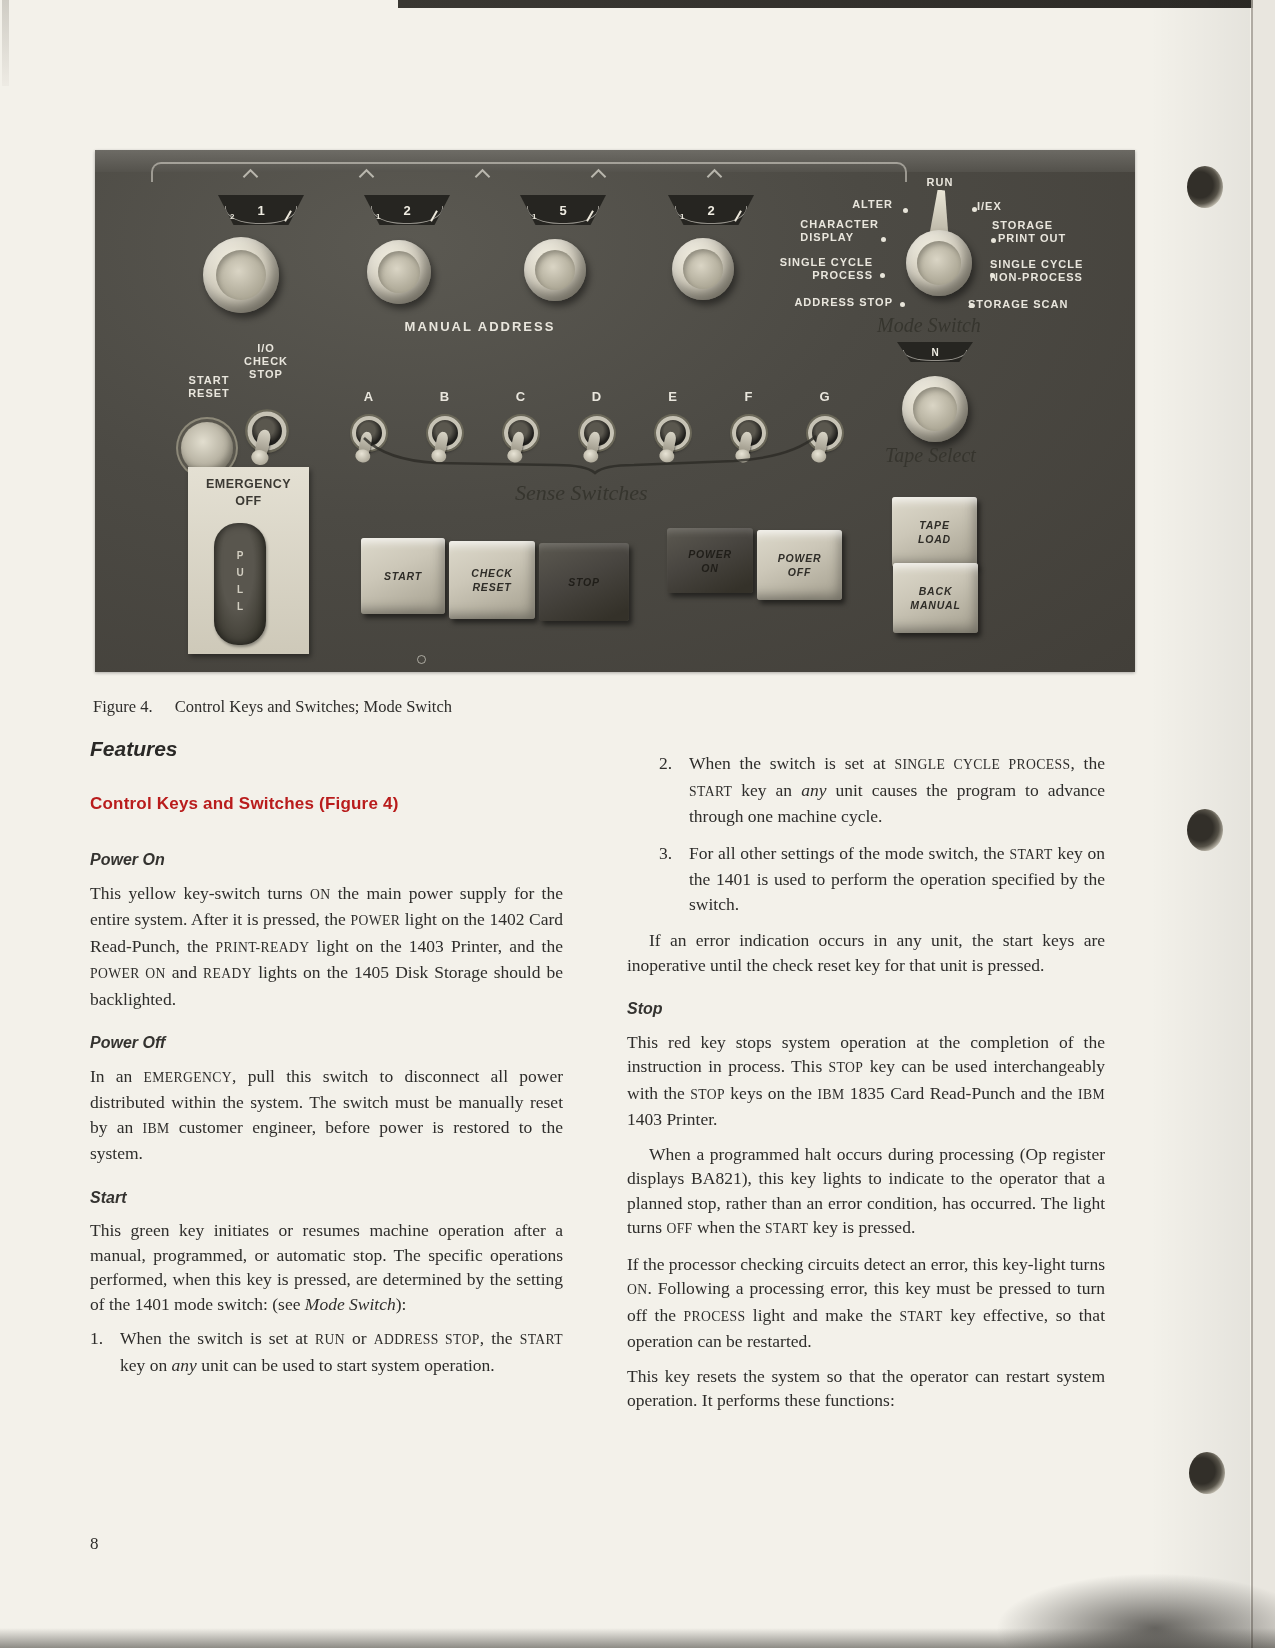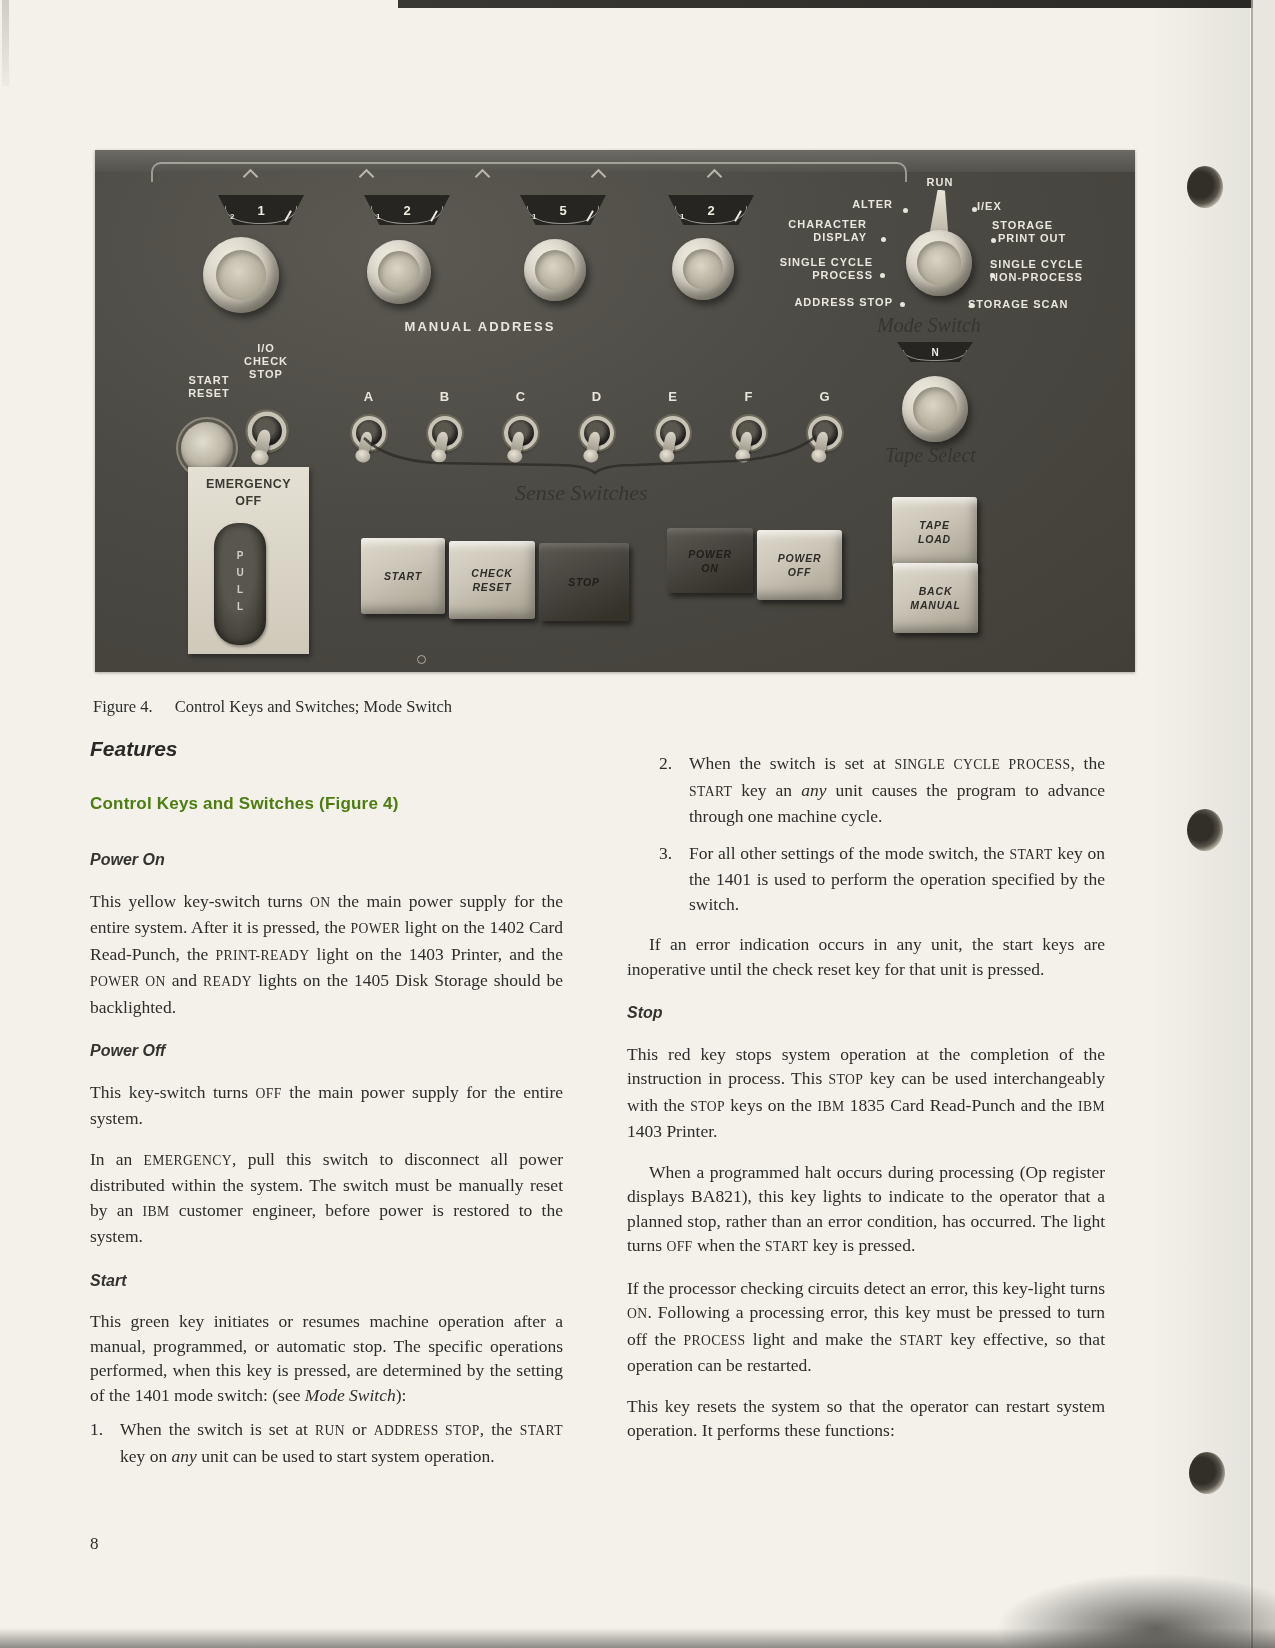--- a/index.html
+++ b/index.html
@@ -111,26 +111,26 @@
   .key.dark .kl { color:#201e19; }
   .tiny-ring { position:absolute; left:322px; top:505px; width:7px; height:7px; border-radius:50%;
         border:1.5px solid rgba(222,219,209,.65); }
 
   
   .caption { position:absolute; left:93px; top:697px; font-size:16.5px; }
   .caption .cap-label { margin-right:18px; }
   .col { position:absolute; text-align:justify; font-size:17.5px; line-height:24.5px; }
   .col-left  { left:90px;  top:737px; width:473px; }
   .col-right { left:627px; top:747px; width:478px; }
-  .col p { margin:16px 0 10px; }
+  .col p { margin:8px 0 10px; }
   .col p.indent { text-indent:22px; }
   .h1 { font-family:"Liberation Sans",sans-serif; font-weight:700; font-style:italic;
         font-size:21px; margin:0 0 30px; color:#2a2927; text-align:left; }
   .h2 { font-family:"Liberation Sans",sans-serif; font-weight:700; font-size:17px;
-        margin:0 0 32px; color:#4d7c0f; letter-spacing:.2px; text-align:left; }
+        margin:0 0 32px; color:#b91c1c; letter-spacing:.2px; text-align:left; }
   .subhead { font-family:"Liberation Sans",sans-serif; font-style:italic; font-weight:700;
         font-size:16px; margin:20px 0 8px; color:#343330; text-align:left; }
   .sc { font-size:.78em; letter-spacing:.4px; }
   .itl { font-style:italic; }
   .li { position:relative; padding-left:30px; margin:4px 0 12px; }
   .linum { position:absolute; left:0; top:0; }
   .col-right .li { margin-left:32px; }
   .page-num { position:absolute; left:90px; top:1534px; font-size:17px; }
 </style>
 </head>
@@ -180,21 +180,21 @@
     </div>
     <div class="knob" style="left:108px; top:87px; width:76px; height:76px;"></div>
     <div class="knob" style="left:272px; top:90px; width:64px; height:64px;"></div>
     <div class="knob" style="left:429px; top:89px; width:62px; height:62px;"></div>
     <div class="knob" style="left:577px; top:88px; width:62px; height:62px;"></div>
     <div class="plabel" style="left:270px; top:170px; width:230px; text-align:center; font-size:13px; letter-spacing:2px;">MANUAL ADDRESS</div>
 
     <div class="plabel" style="left:820px; top:26px; width:50px; text-align:center;">RUN</div>
     <div class="plabel" style="right:242px; top:48px; text-align:right;">ALTER</div>
     <div class="plabel" style="left:882px; top:50px;">I/EX</div>
-    <div class="plabel" style="right:268px; top:68px; text-align:right;">
+    <div class="plabel" style="right:256px; top:68px; ">
       <div>CHARACTER</div>
       <div>DISPLAY</div>
     </div>
     <div class="plabel" style="left:897px; top:69px;">
       <div>STORAGE</div>
       <div style="padding-left:6px;">PRINT OUT</div>
     </div>
     <div class="plabel" style="right:262px; top:106px; text-align:right;">
       <div>SINGLE CYCLE</div>
       <div>PROCESS</div>
@@ -335,21 +335,20 @@
     <span class="cap-label">Figure 4.</span>
     <span>Control Keys and Switches; Mode Switch</span>
   </div>
 
   <div id="col-left" class="col col-left">
       <div class="h1">Features</div>
       <div class="h2">Control Keys and Switches (Figure 4)</div>
       <div class="subhead">Power On</div>
       <p><span>This yellow key-switch turns </span><span class="sc">ON</span><span> the main power supply for the entire system. After it is pressed, the </span><span class="sc">POWER</span><span> light on the 1402 Card Read-Punch, the </span><span class="sc">PRINT-READY</span><span> light on the 1403 Printer, and the </span><span class="sc">POWER ON</span><span> and </span><span class="sc">READY</span><span> lights on the 1405 Disk Storage should be backlighted.</span></p>
       <div class="subhead">Power Off</div>
-      <p><span>This key-switch turns </span><span class="sc">OFF</span><span> the main power supply for the entire system.</span></p>
       <p><span>In an </span><span class="sc">EMERGENCY</span><span>, pull this switch to disconnect all power distributed within the system. The switch must be manually reset by an </span><span class="sc">IBM</span><span> customer engineer, before power is restored to the system.</span></p>
       <div class="subhead">Start</div>
       <p><span>This green key initiates or resumes machine operation after a manual, programmed, or automatic stop. The specific operations performed, when this key is pressed, are determined by the setting of the 1401 mode switch: (see </span><span class="itl">Mode Switch</span><span>):</span></p>
       <div class="li"><span class="linum">1.</span><span>When the switch is set at </span><span class="sc">RUN</span><span> or </span><span class="sc">ADDRESS STOP</span><span>, the </span><span class="sc">START</span><span> key on </span><span class="itl">any</span><span> unit can be used to start system operation.</span></div>
     </div>
   <div id="col-right" class="col col-right">
       <div class="li"><span class="linum">2.</span><span>When the switch is set at </span><span class="sc">SINGLE CYCLE PROCESS</span><span>, the </span><span class="sc">START</span><span> key an </span><span class="itl">any</span><span> unit causes the program to advance through one machine cycle.</span></div>
       <div class="li"><span class="linum">3.</span><span>For all other settings of the mode switch, the </span><span class="sc">START</span><span> key on the 1401 is used to perform the operation specified by the switch.</span></div>
       <p class="indent"><span>If an error indication occurs in any unit, the start keys are inoperative until the check reset key for that unit is pressed.</span></p>
       <div class="subhead">Stop</div>

